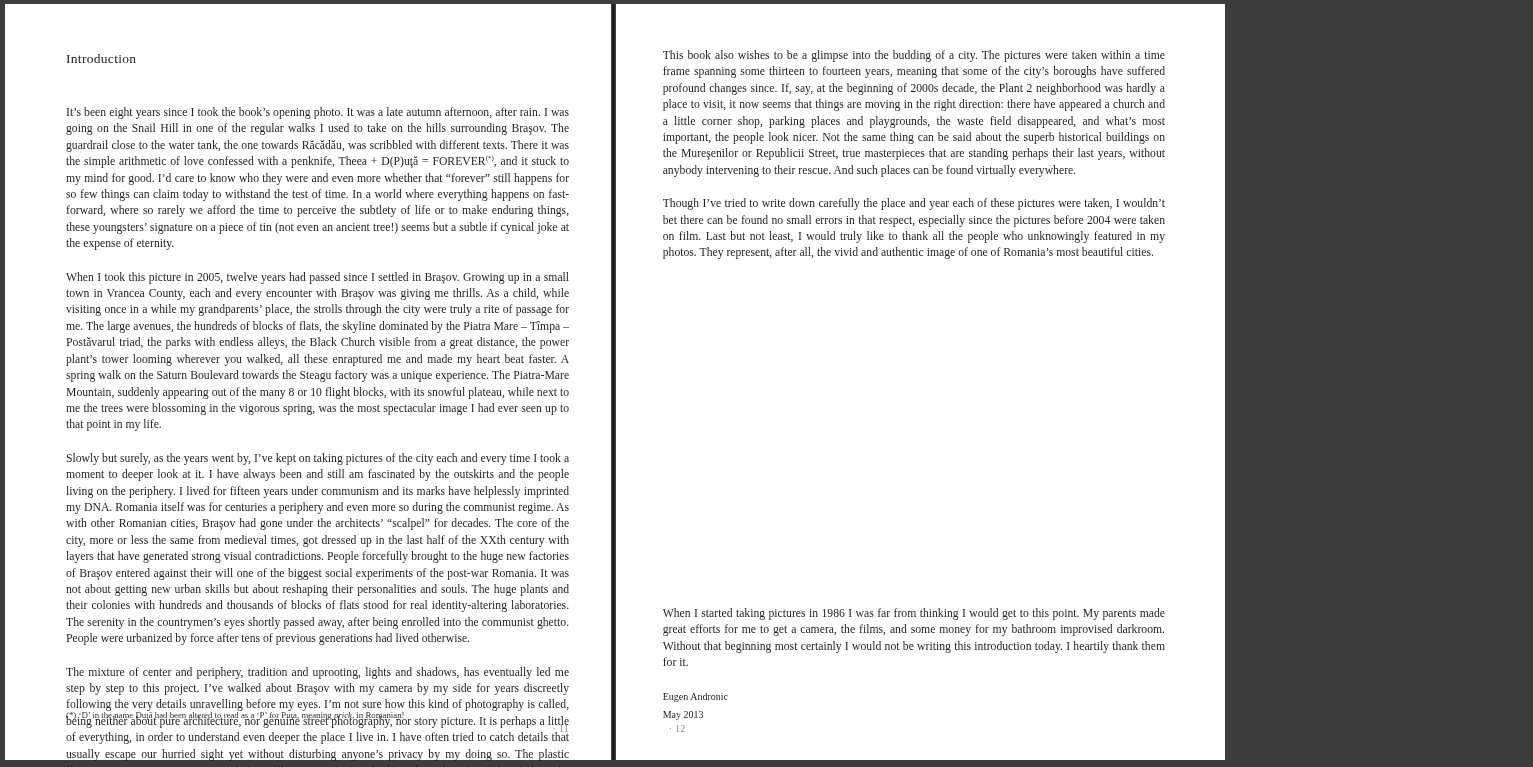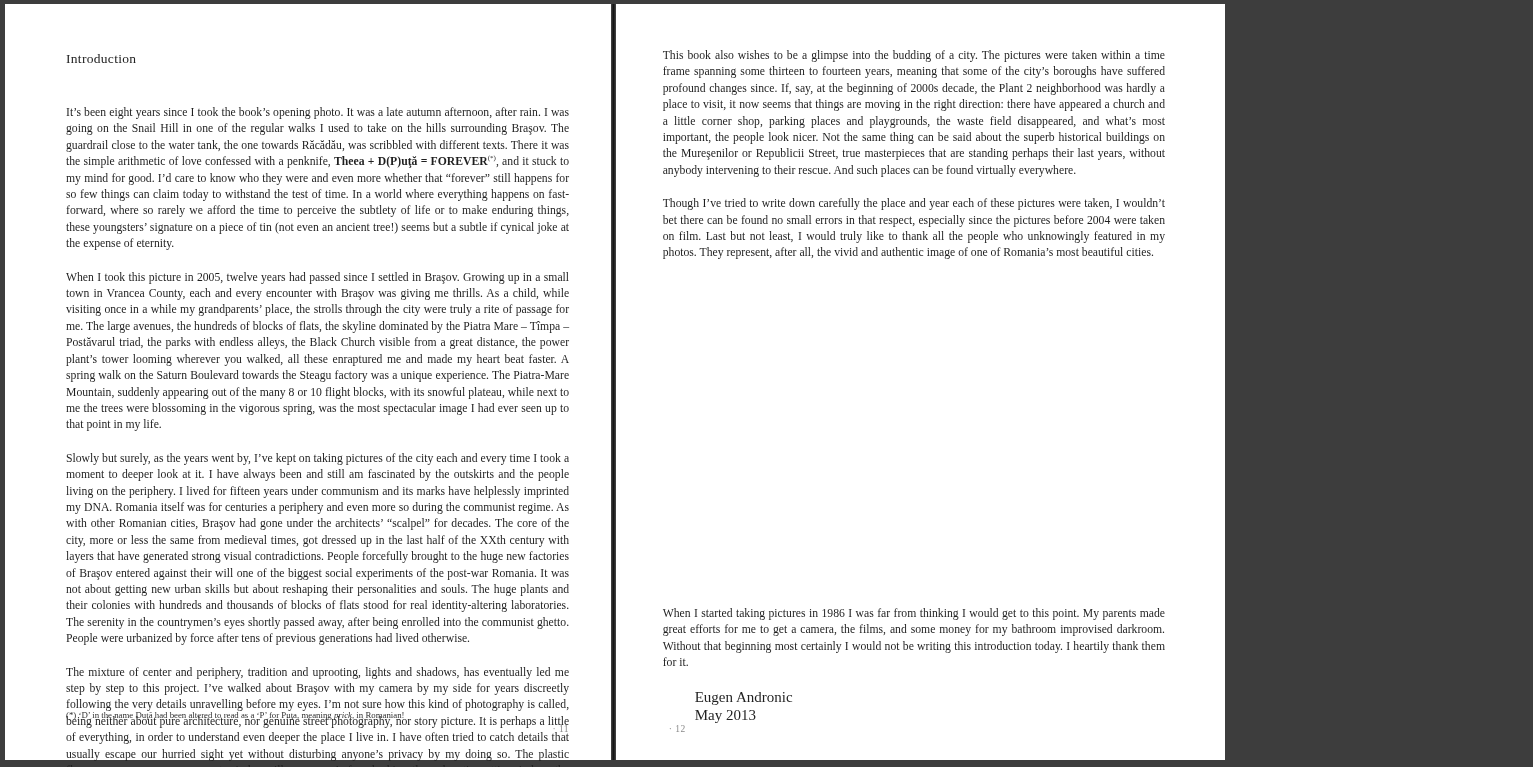--- a/index.html
+++ b/index.html
@@ -34,21 +34,21 @@
     color: #222;
     margin: 0 0 38px 0;
   }
   p.body-para {
     font-size: 11.7px;
     line-height: 16.4px;
     text-align: justify;
     margin: 0 0 17px 0;
     color: #1f1f1f;
   }
-  p.body-para b { font-weight: bold; }
+  p.body-para b { font-weight: normal; }
   sup.marker {
     font-size: 7px;
     vertical-align: super;
     line-height: 0;
   }
   .footnote {
     position: absolute;
     left: 61px; right: 52px;
     bottom: 40px;
     font-size: 8.8px;
@@ -65,24 +65,23 @@
   .page-number.pn-right { right: 42px; text-align: left; }
   .page-number.pn-left  { left: 53px;  text-align: left; }
   .closing-block {
     position: absolute;
     top: 602px;
     left: 47px; right: 60px;
   }
   .closing-block p.body-para { margin-bottom: 12px; }
   .signature {
     margin-top: 16px;
-    font-size: 15px;
+    font-size: 10px;
     line-height: 18.5px;
     color: #1f1f1f;
-    margin-left: 32px;
   }
 </style>
 </head>
 <body>
 
 <div class="spread">
 
   <div class="page page-left">
     <h1 class="page-title">Introduction</h1>
 

